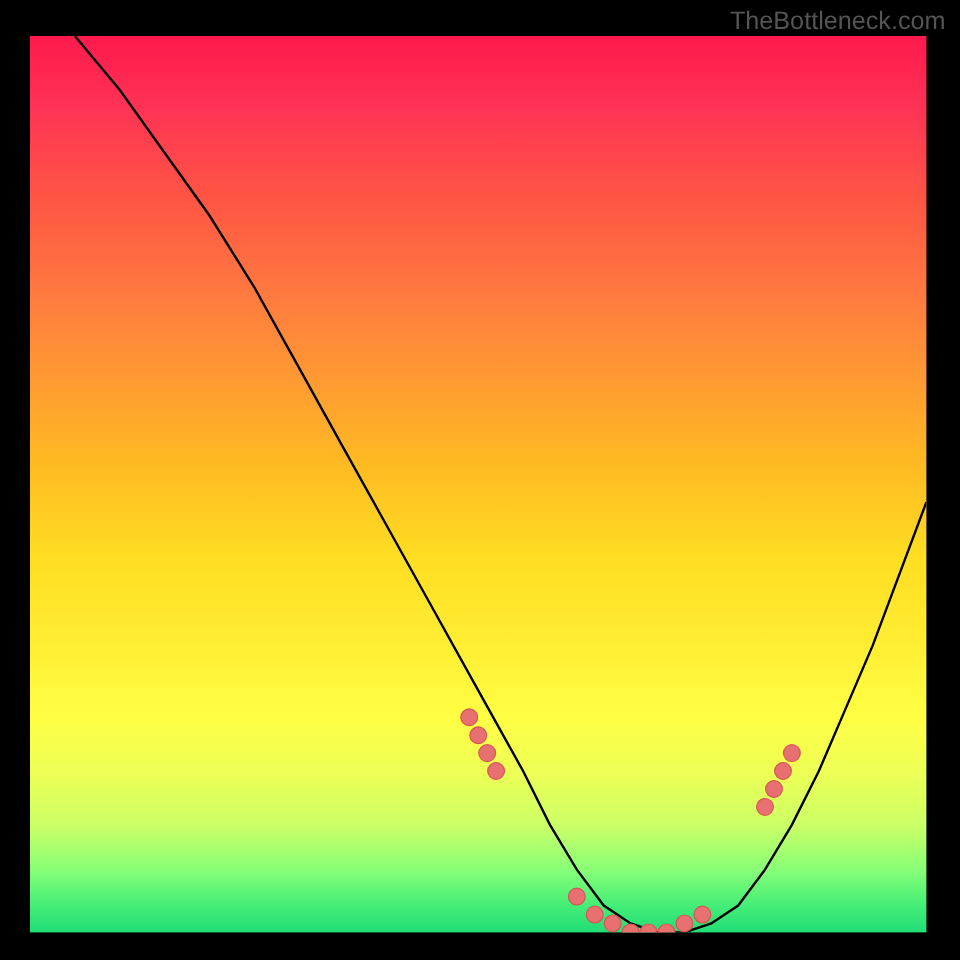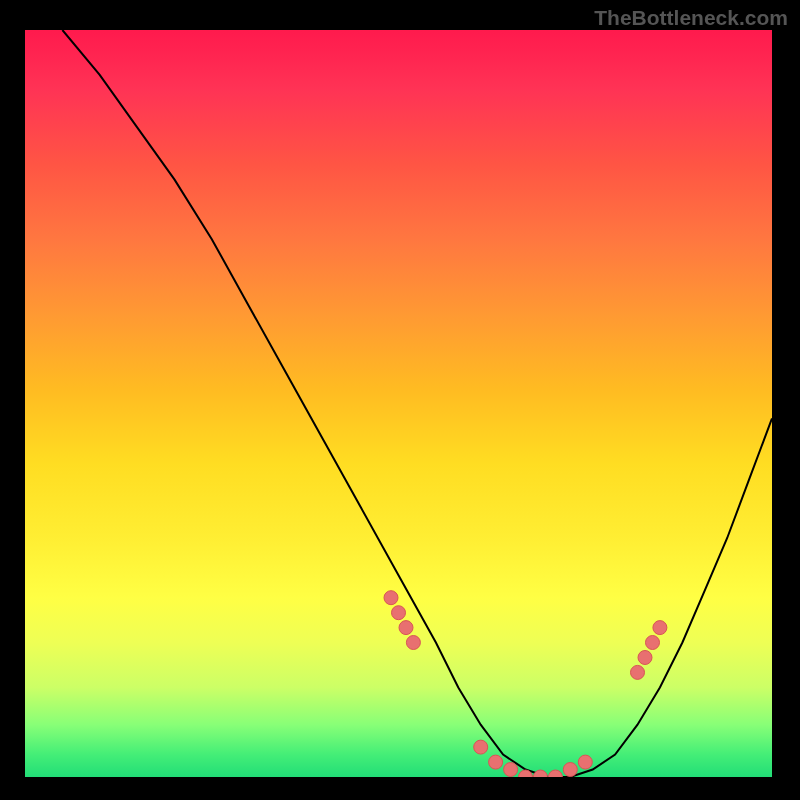--- a/index.html
+++ b/index.html
@@ -10,21 +10,21 @@
     position: relative;
     overflow: hidden;
     font-family: Arial, sans-serif;
   }
   .attribution {
     position: absolute;
     top: 6px;
     right: 12px;
     color: #555;
     font-size: 21px;
-    font-weight: bold;
+    font-weight: normal;
     z-index: 10;
   }
   .plot-area {
     position: absolute;
     left: 25px;
     top: 30px;
     width: 747px;
     height: 747px;
     background: linear-gradient(to bottom,
       #ff1a4d 0%,

